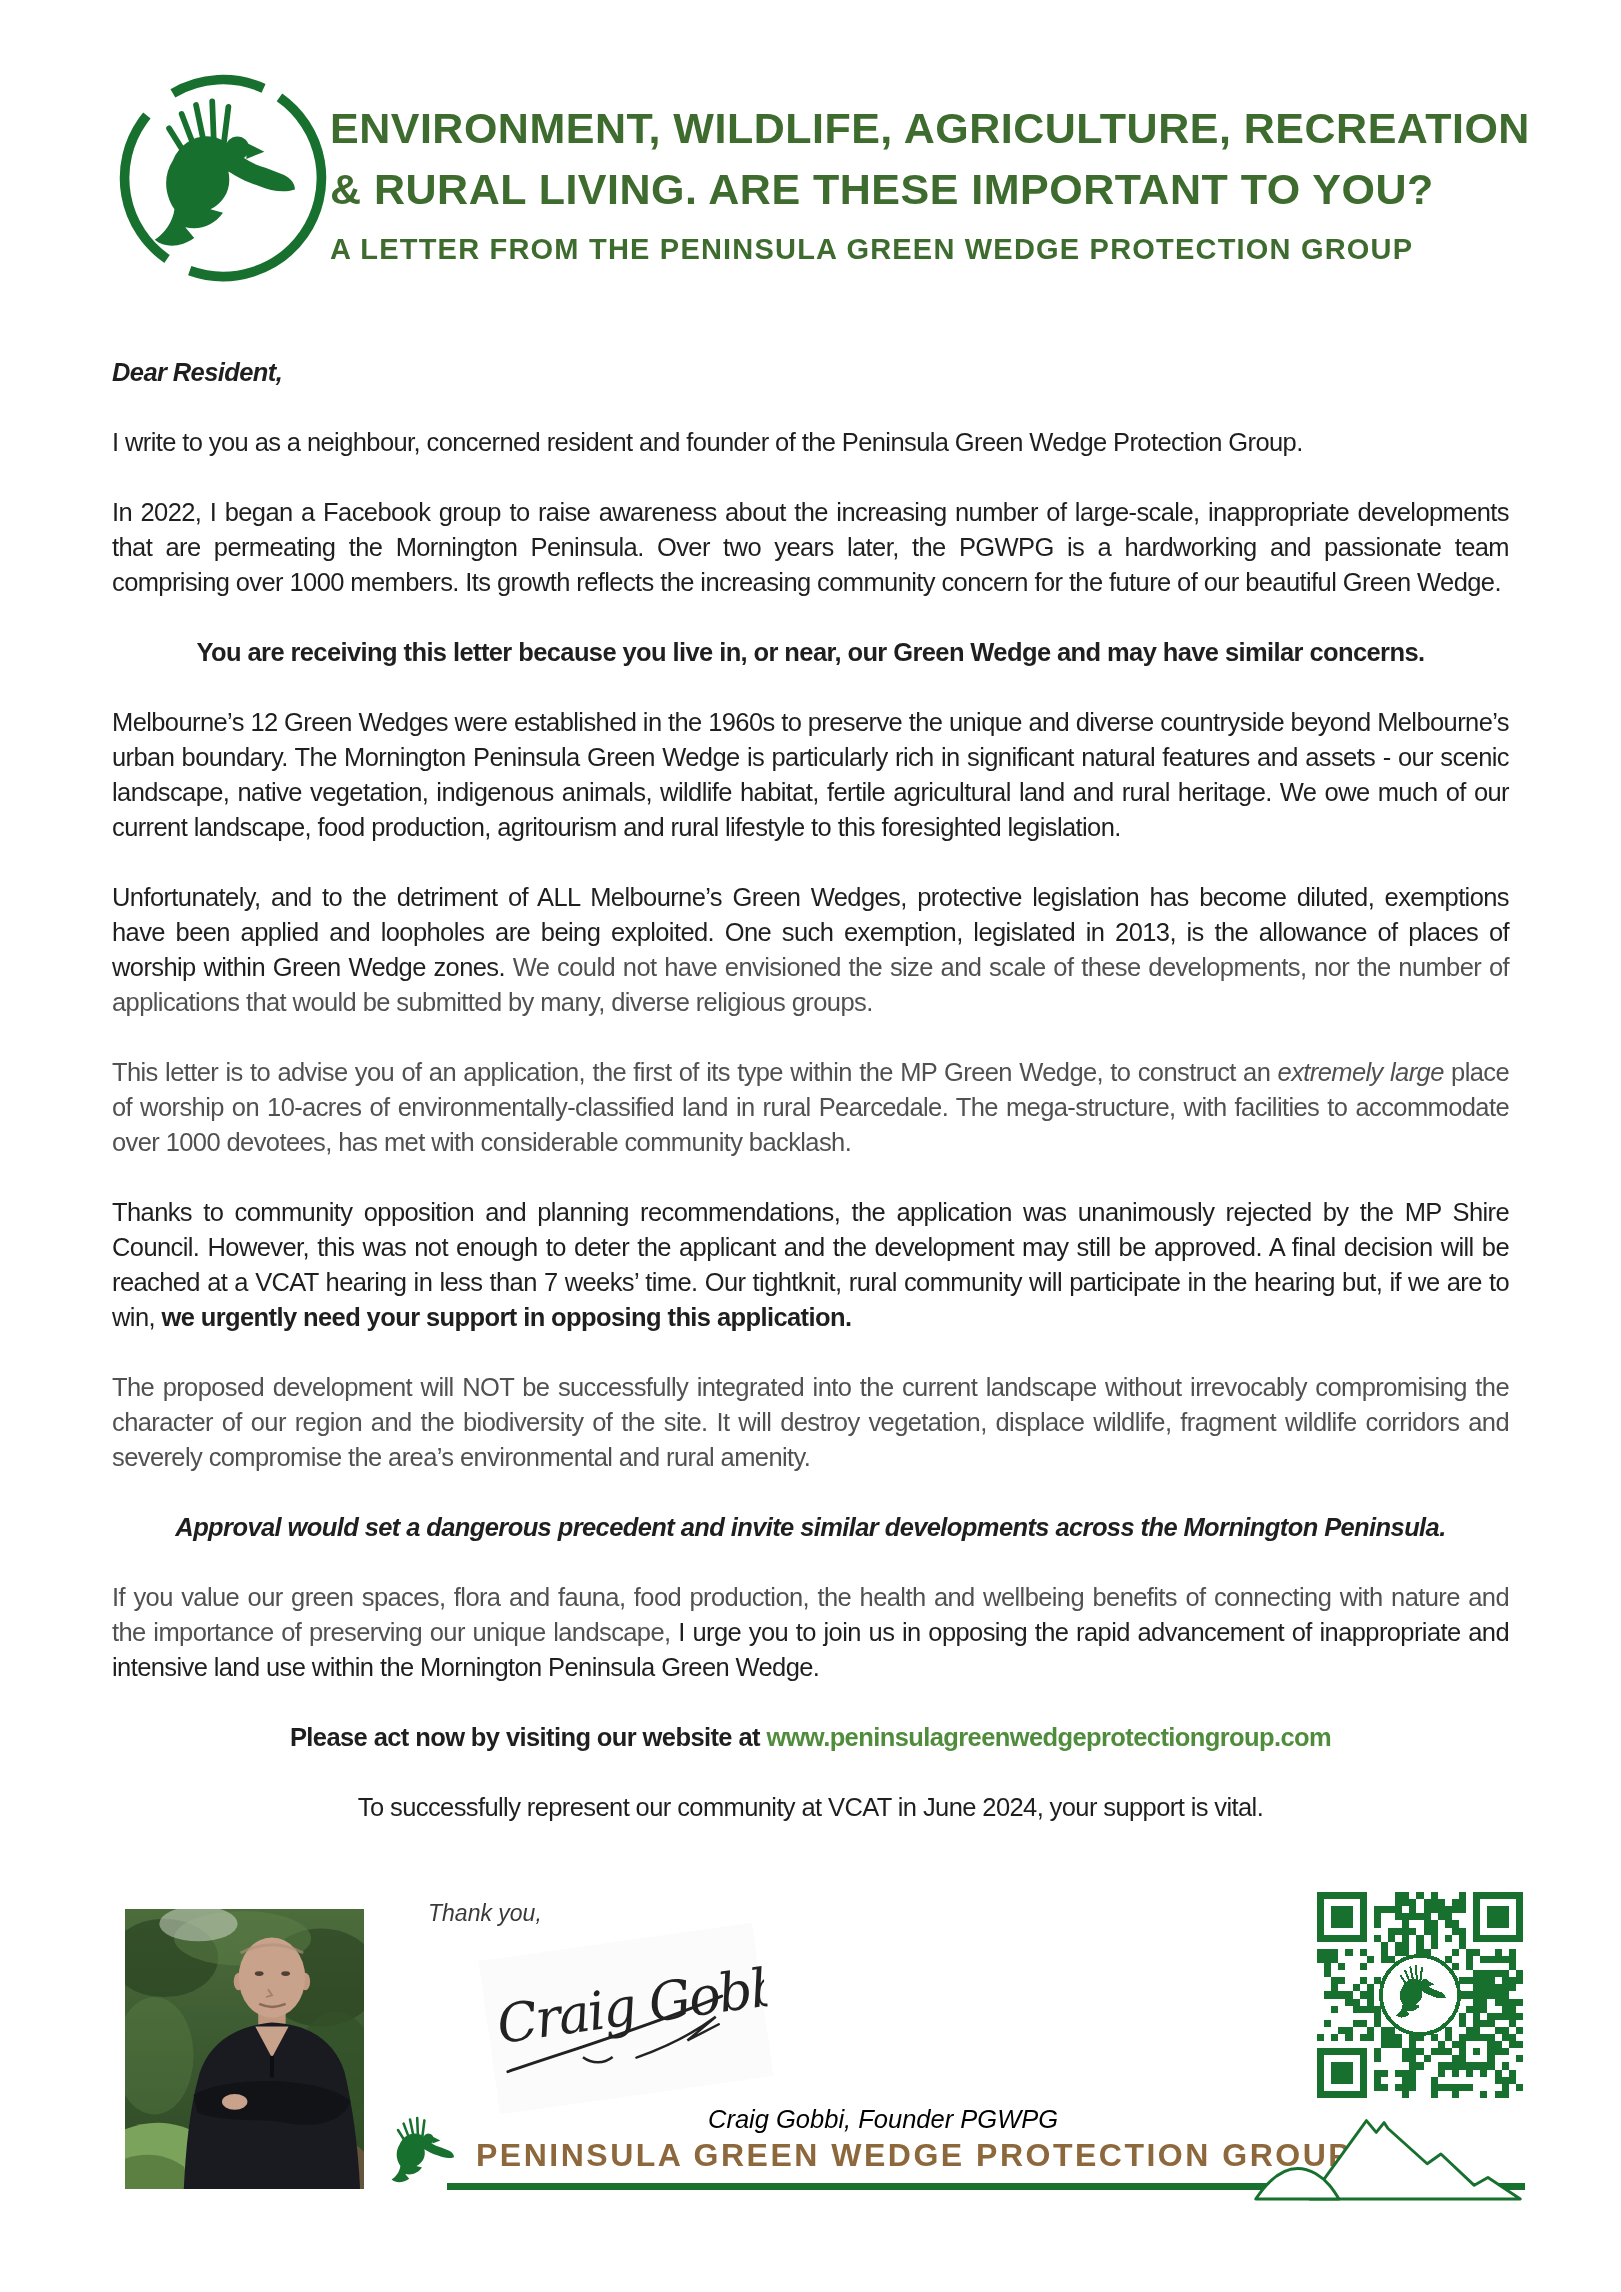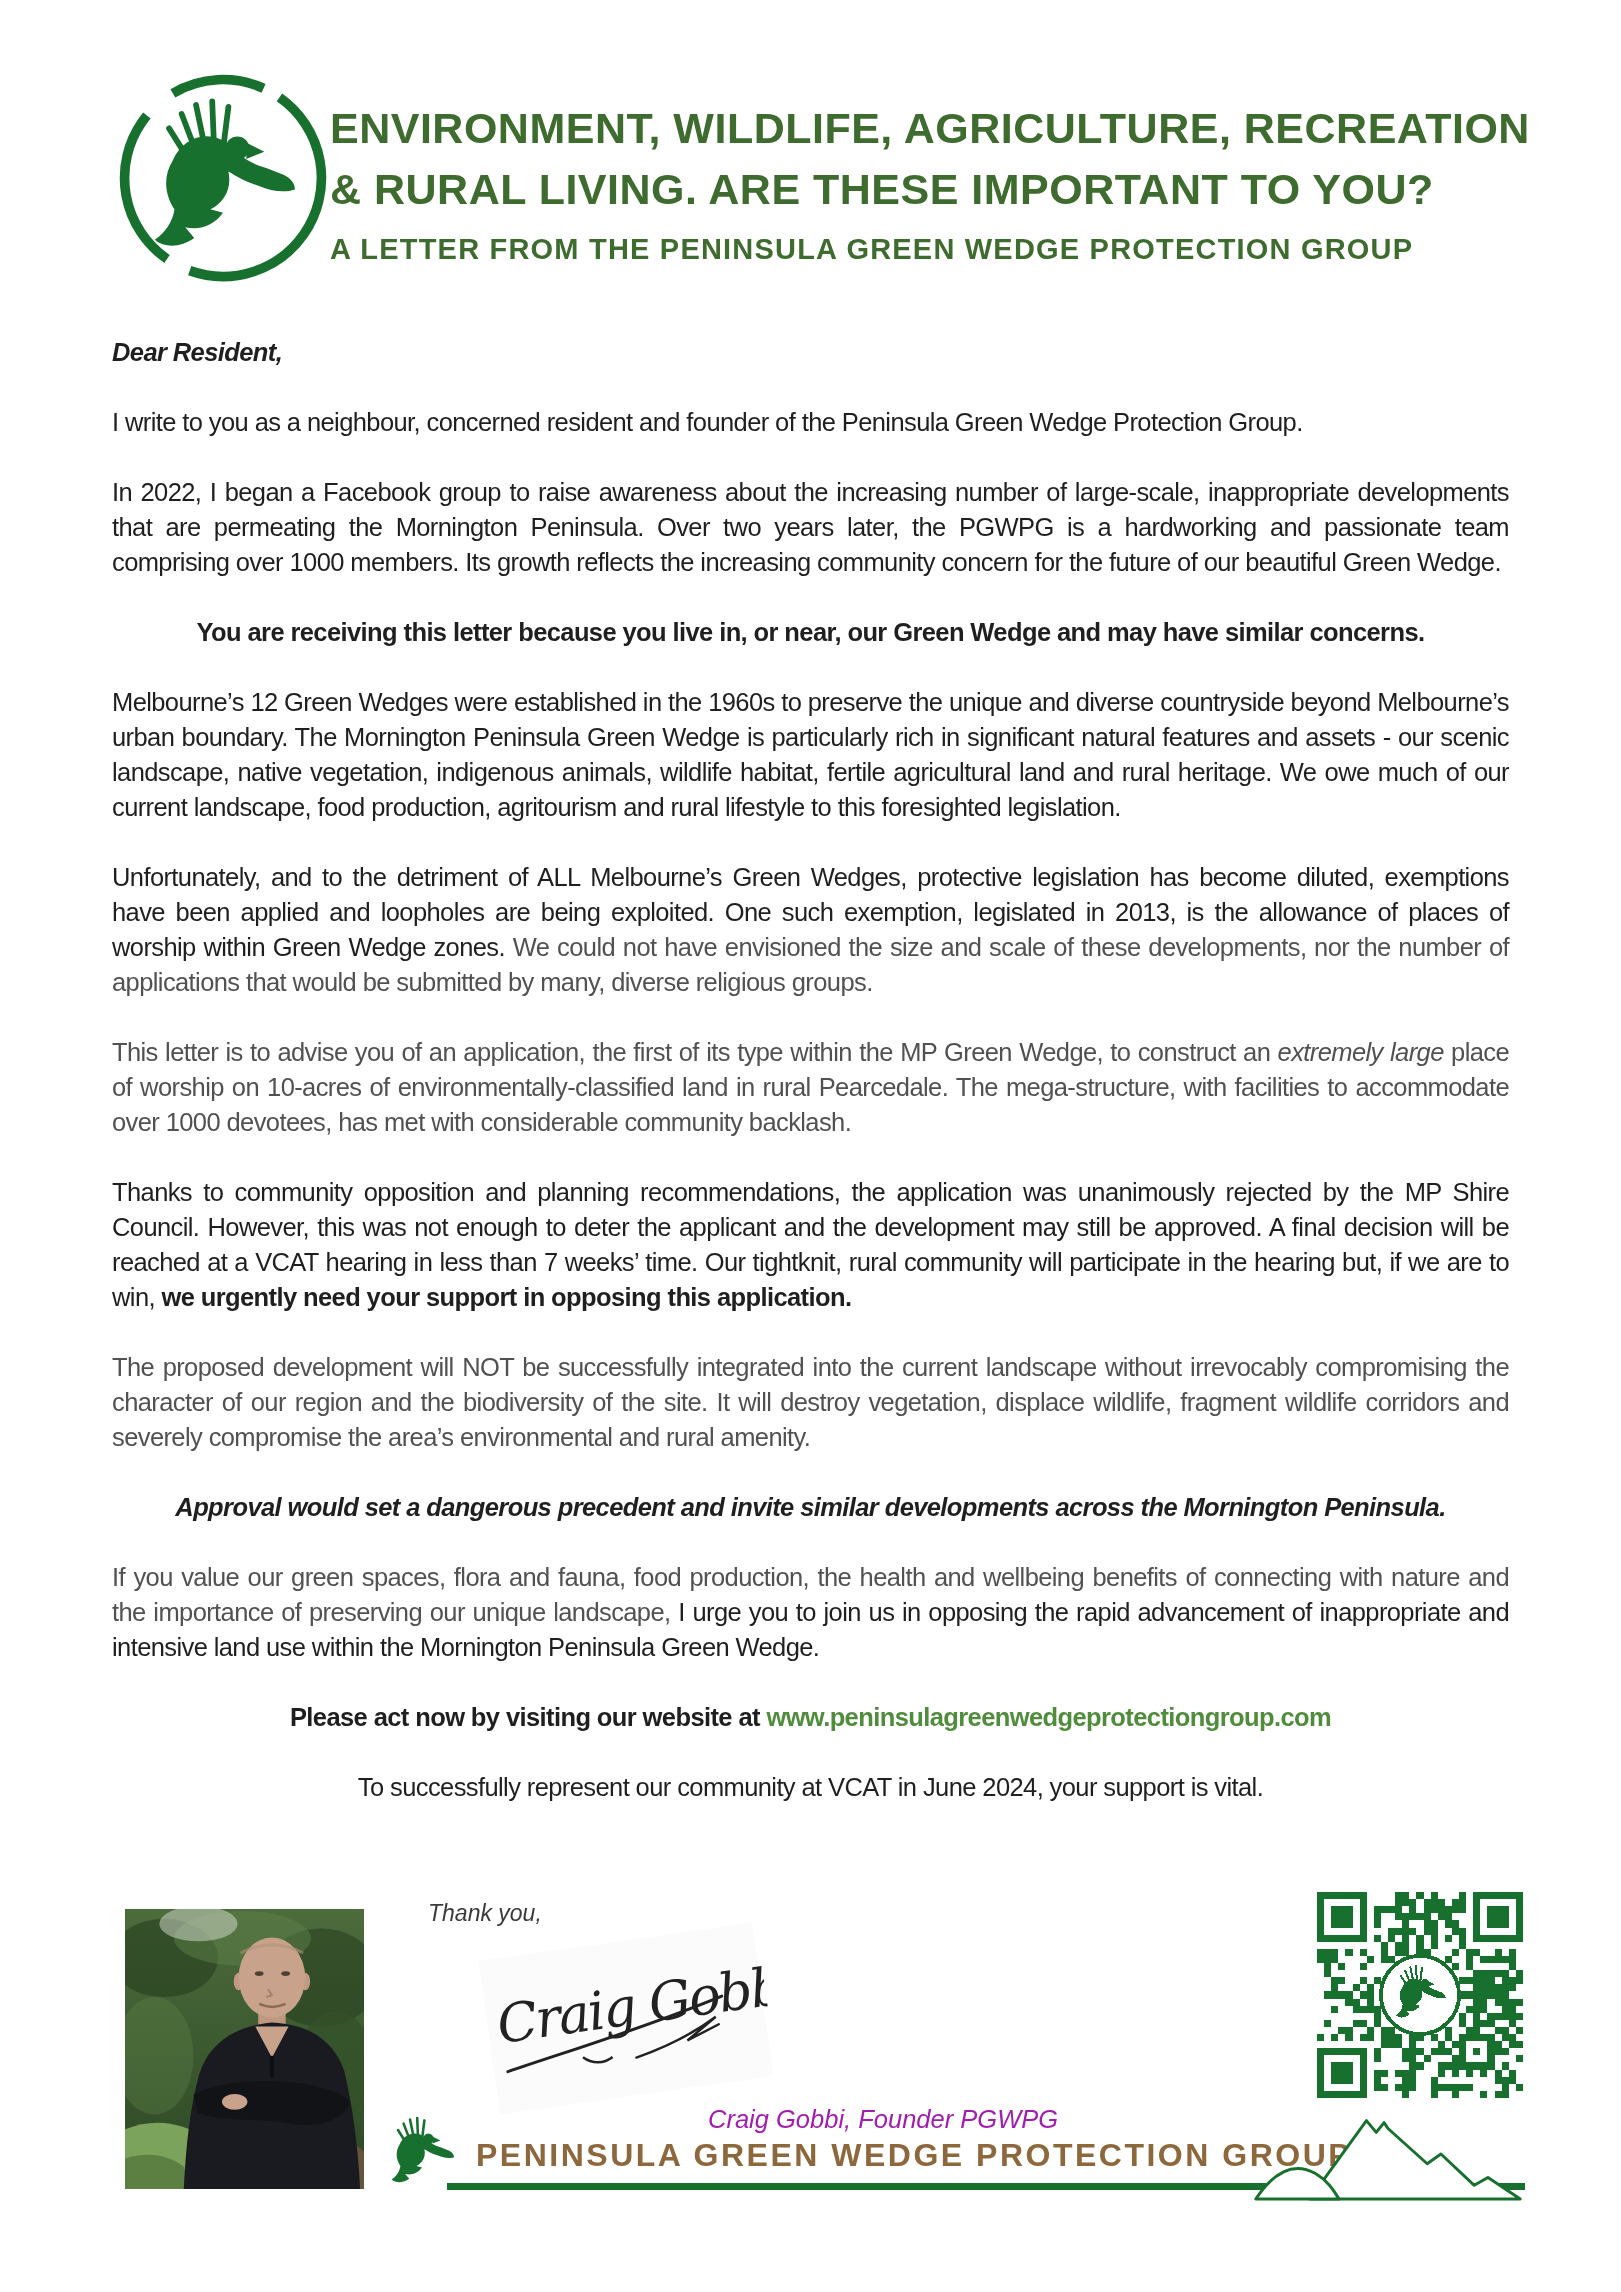--- a/index.html
+++ b/index.html
@@ -19,30 +19,30 @@
   .logo-wrap svg{width:100%;height:100%;}
   .titles{flex:1;text-align:left;color:var(--header-green);padding-top:27.4px;}
   .title-main{font-weight:bold;font-size:43px;line-height:61px;letter-spacing:0.5px;white-space:nowrap;}
   .title-sub{font-weight:bold;font-size:29px;line-height:43px;letter-spacing:1.2px;white-space:nowrap;margin-top:7.8px;}
   
   .letter{padding:11.8px 112px 0;font-size:25.5px;line-height:35px;letter-spacing:-0.6px;}
   .letter p{margin-bottom:35px;}
   .justify{text-align:justify;}
   .center{text-align:center;}
   .nowrap{white-space:nowrap;}
-  .salutation{font-weight:bold;font-style:italic;}
+  .salutation{font-weight:bold;font-style:italic;margin-top:20px;}
   .bold{font-weight:bold;}
   .italic{font-style:italic;}
   .gray{color:var(--body-gray);}
   .link{color:var(--link-green);font-weight:bold;}
   
   .photo{position:absolute;left:125px;top:1909px;width:239px;height:280px;}
   .thank{position:absolute;left:428px;top:1900px;font-style:italic;font-size:23px;color:#3a3a3a;}
   .sig{position:absolute;left:484px;top:1935px;width:284px;height:167px;transform:rotate(-8deg);}
-  .signoff{position:absolute;left:708px;top:2105px;font-style:italic;font-size:25.5px;color:#a21caf;}
+  .signoff{position:absolute;left:708px;top:2105px;font-style:italic;font-size:25.5px;color:#000000;}
   .qr{position:absolute;left:1317px;top:1892px;width:206px;height:206px;}
   
   .f-eagle{position:absolute;left:382px;top:2107px;width:80px;height:94px;color:var(--logo-green);z-index:2;}
   .f-eagle svg{width:100%;height:100%;}
   .f-name{position:absolute;left:476px;top:2137px;font-weight:bold;font-size:32px;
           letter-spacing:2.5px;color:var(--footer-brown);white-space:nowrap;z-index:2;}
   .f-line{position:absolute;left:447px;top:2183px;width:1078px;height:6.9px;background:var(--logo-green);z-index:1;}
   .f-mountains{position:absolute;left:1241px;top:2103px;width:294px;height:98px;z-index:2;}
 </style>
 </head>

